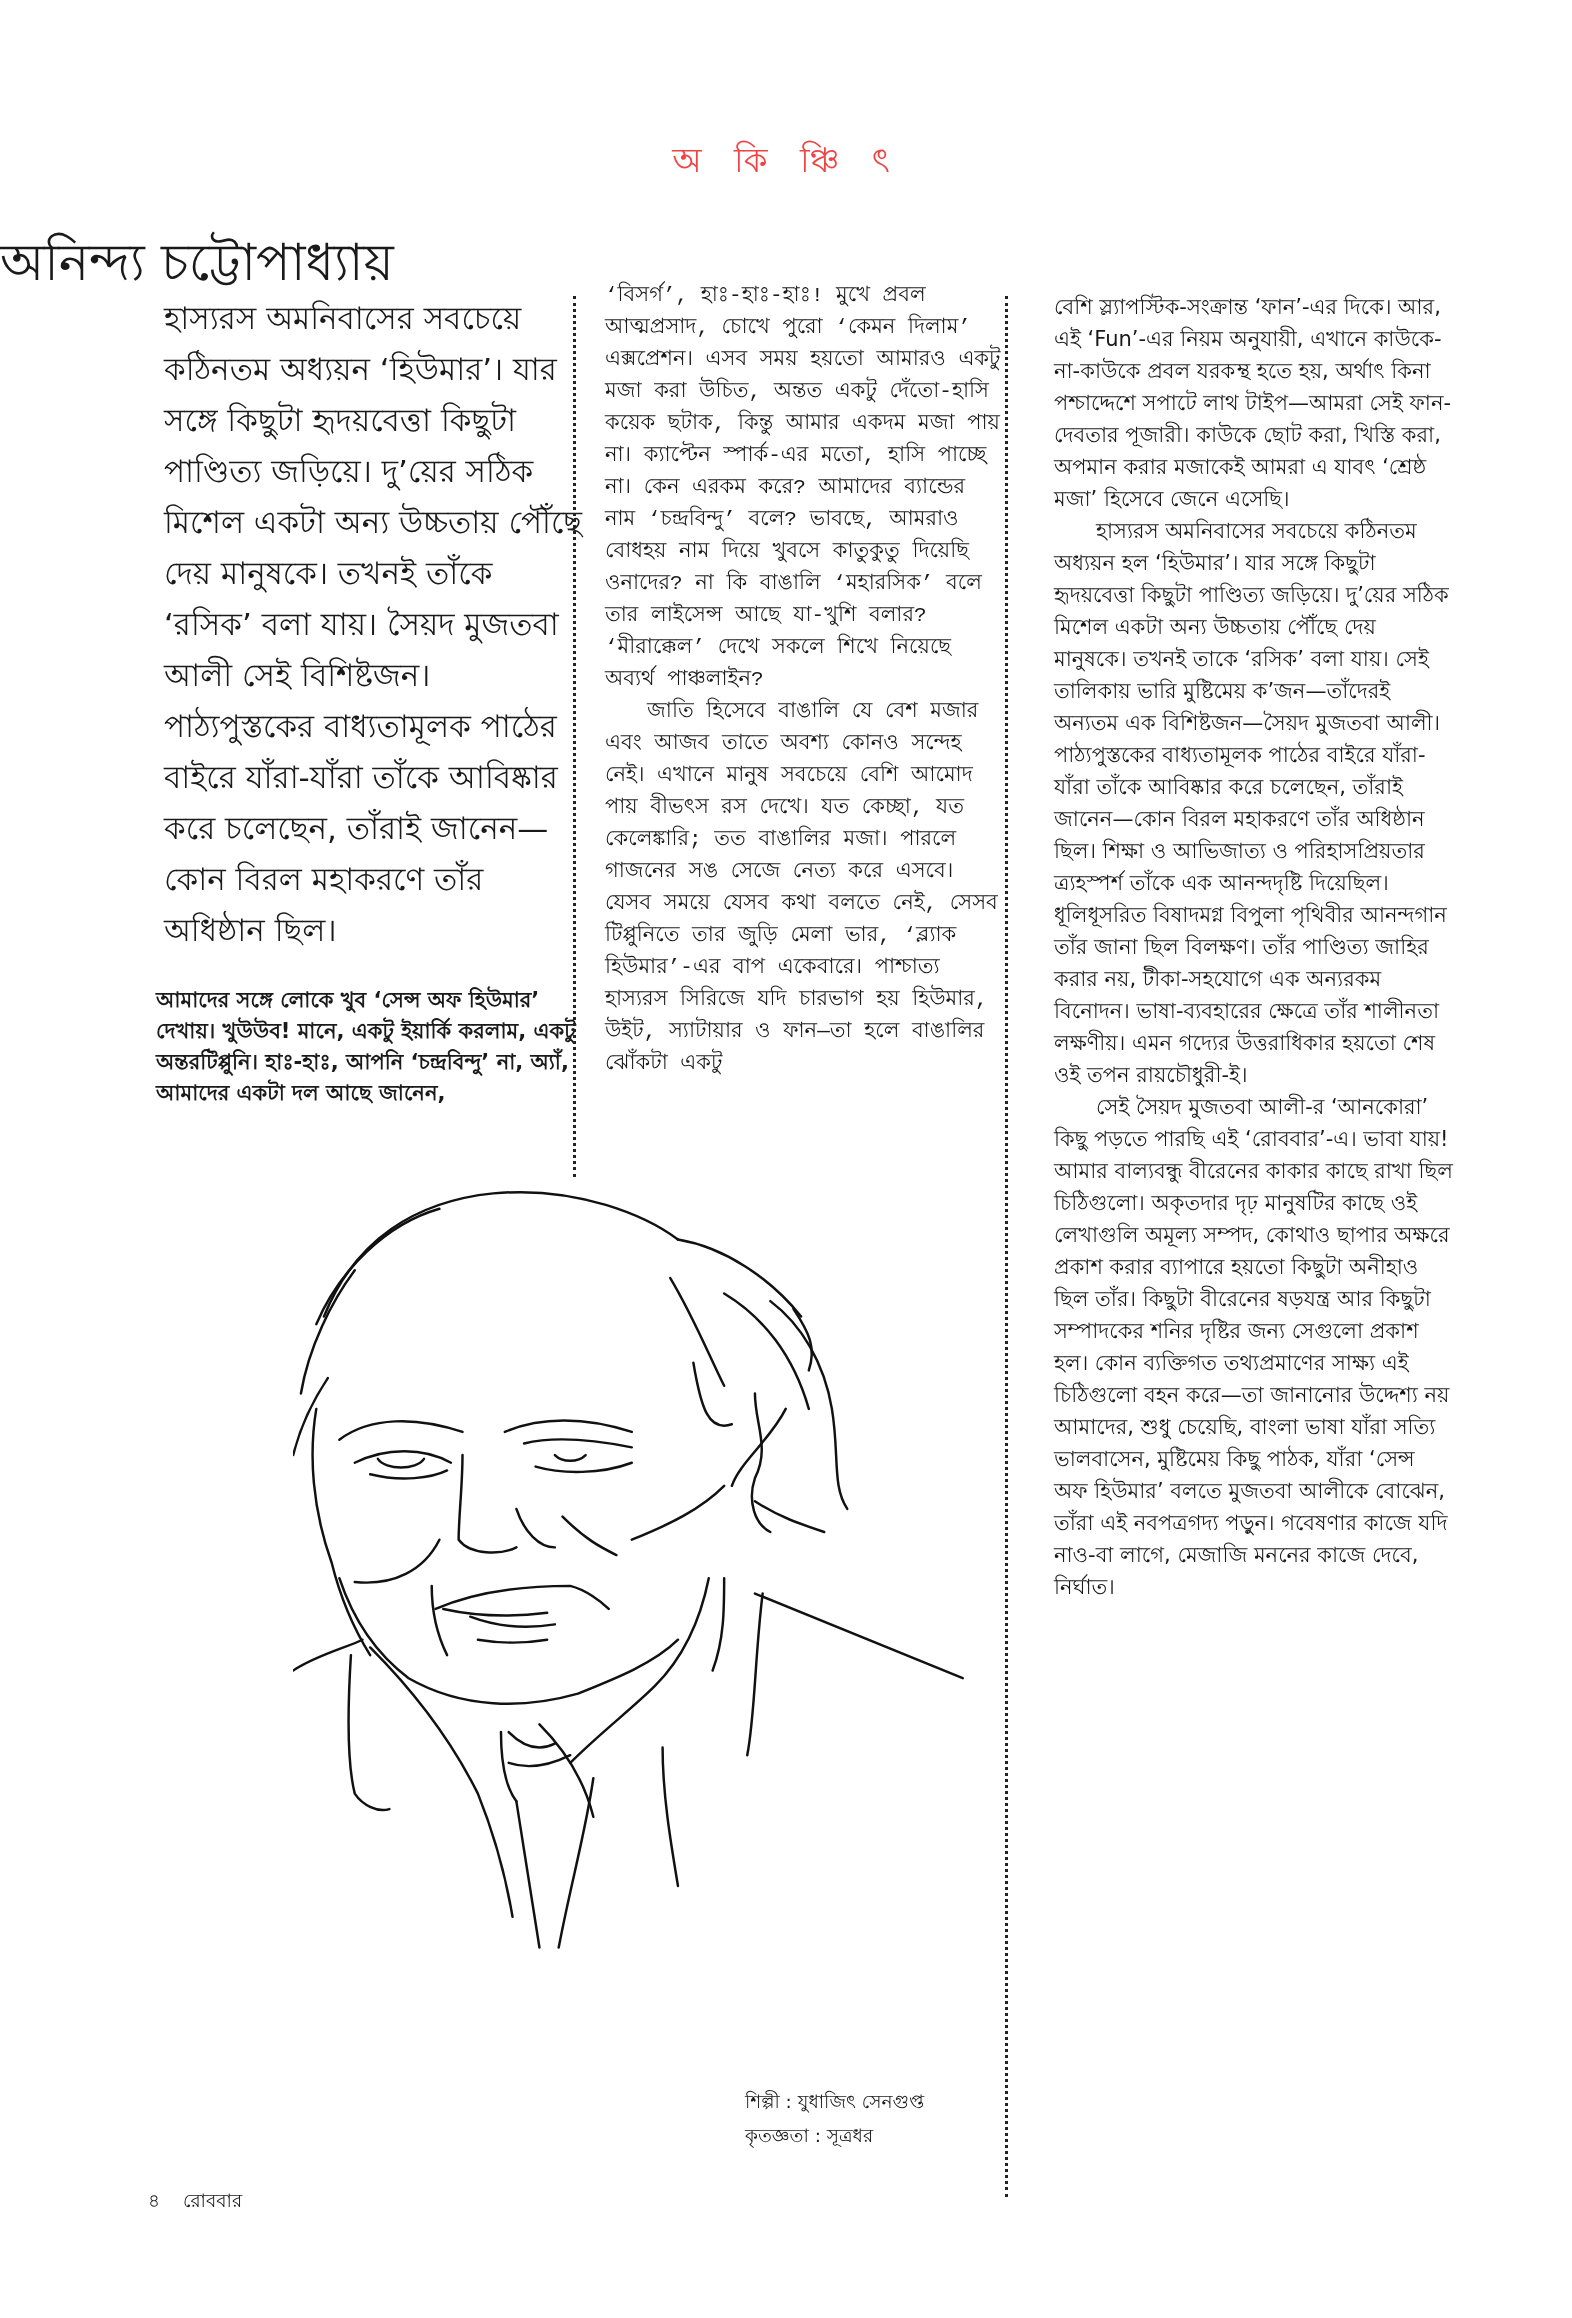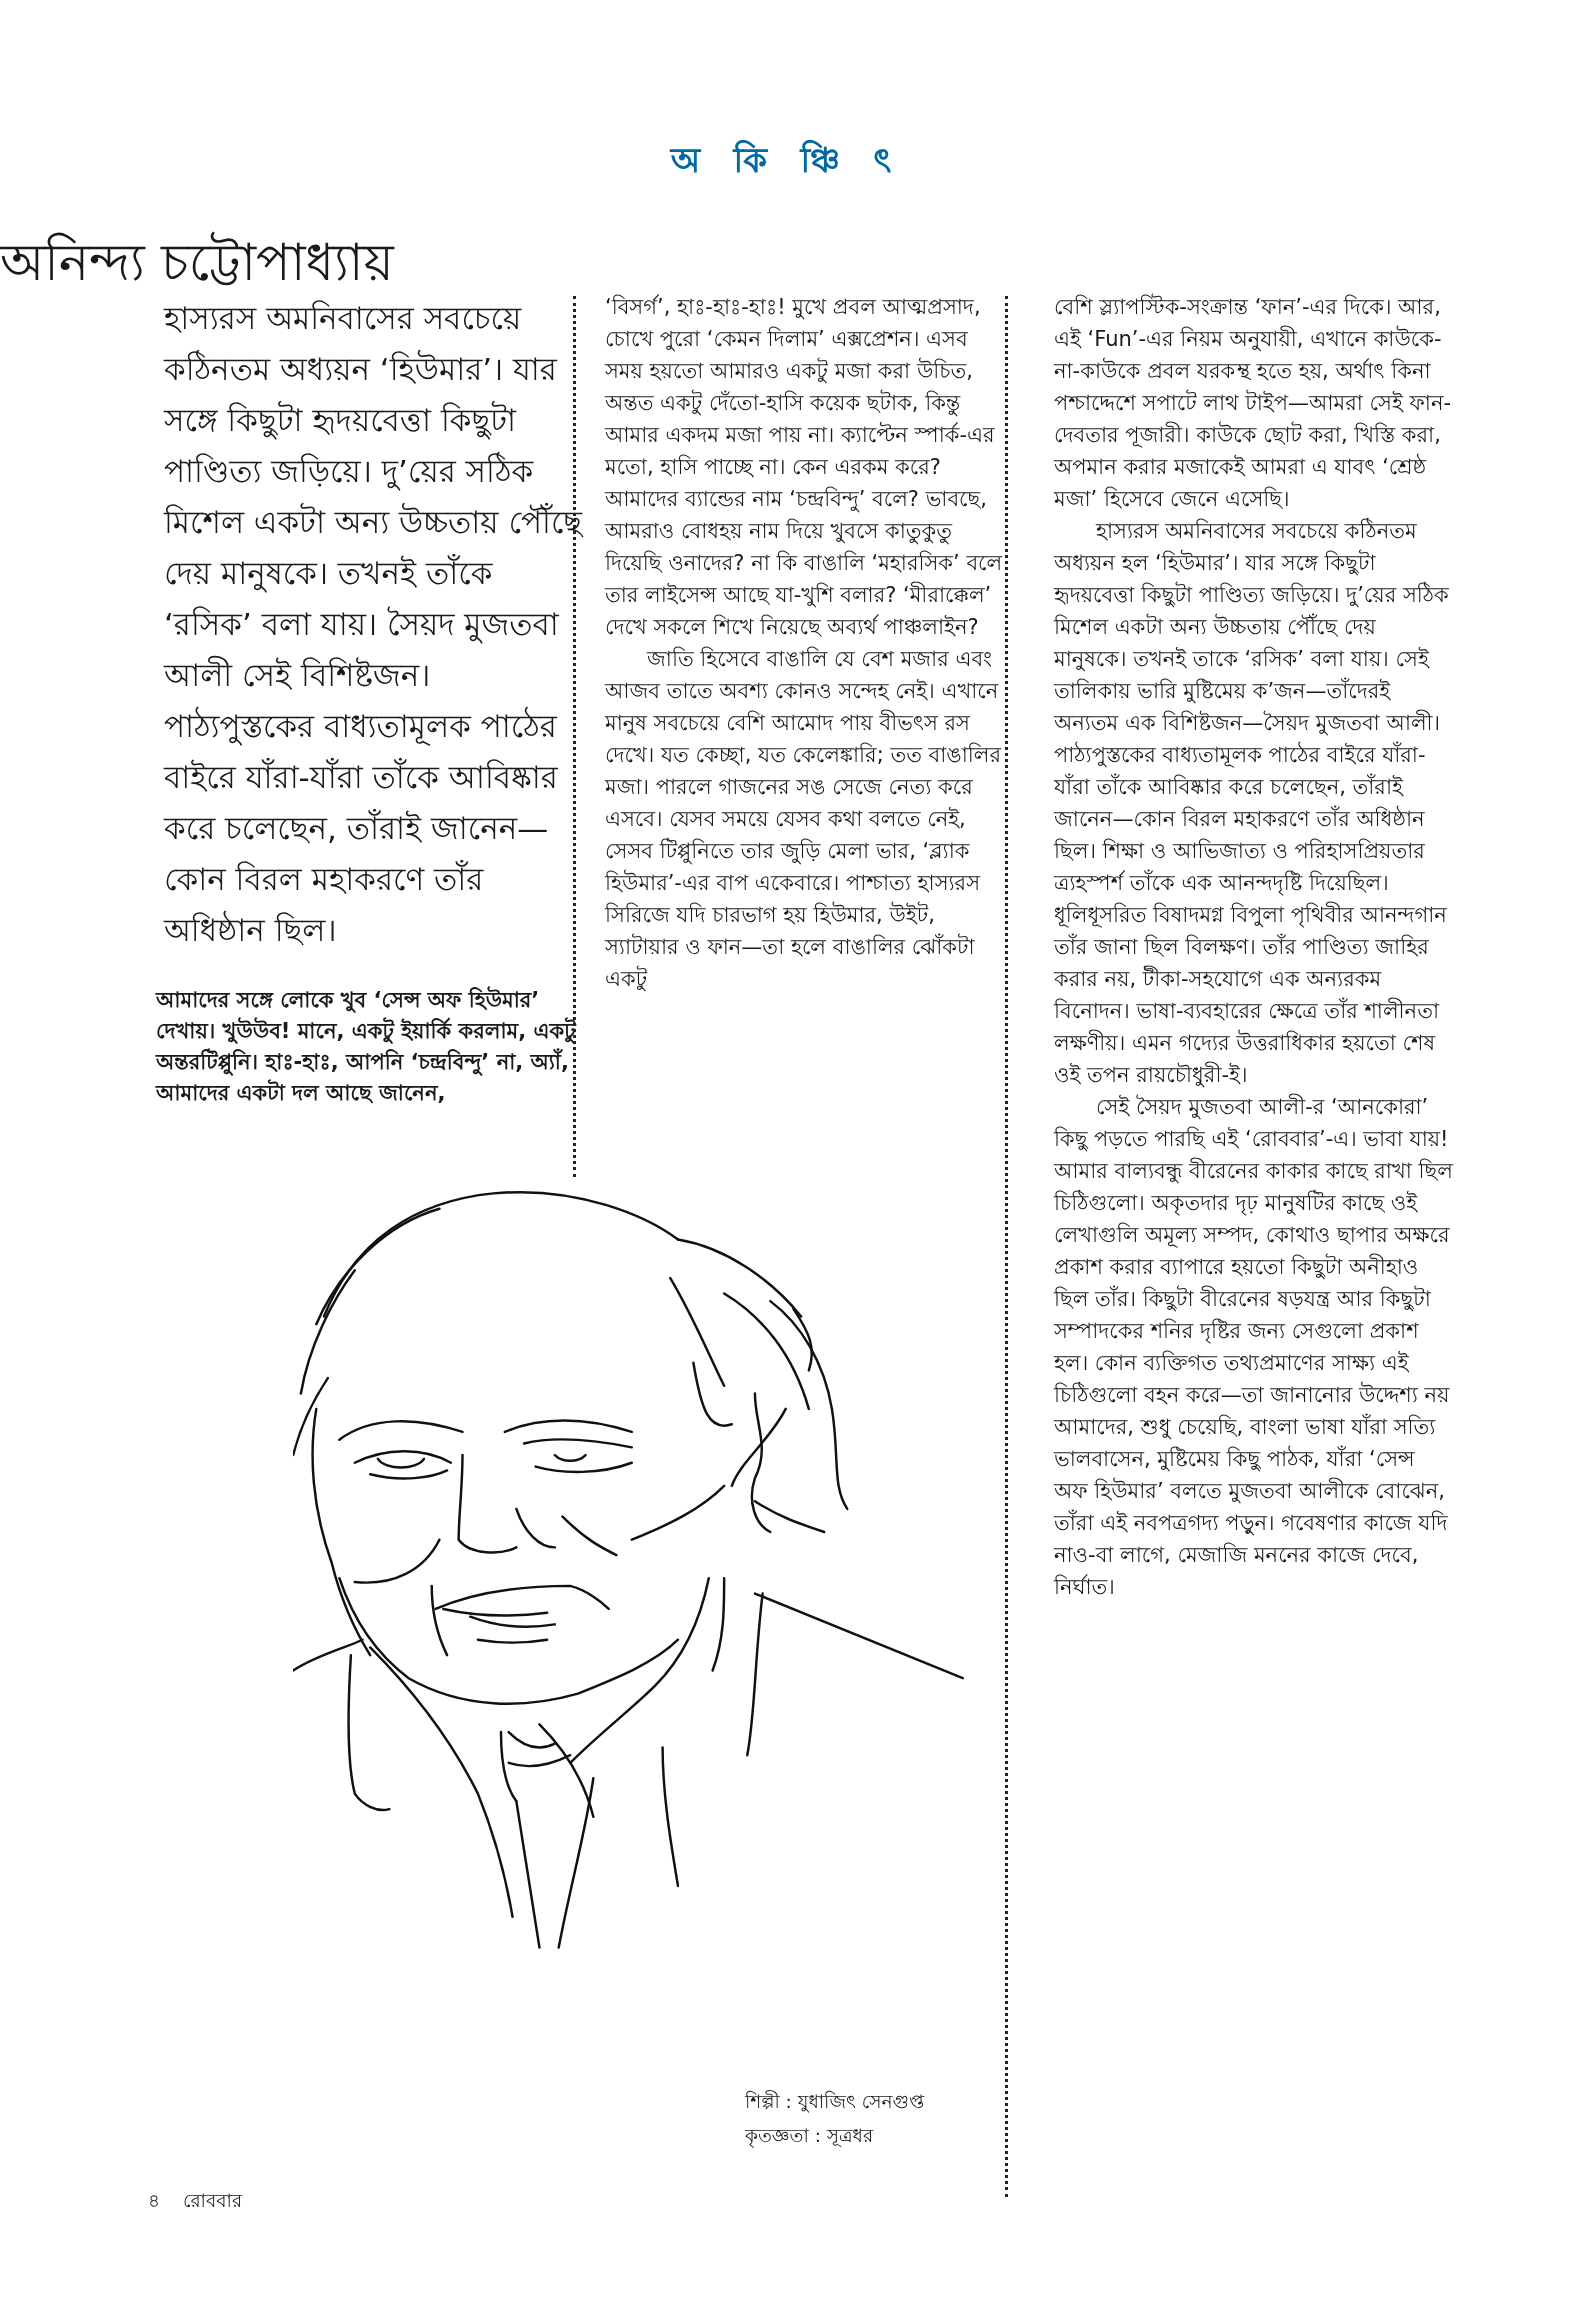--- a/index.html
+++ b/index.html
@@ -20,22 +20,22 @@
   .col p.ind { text-indent: 2em; }
   .lede {
     left: 146px; top: 293px; width: 420px;
     font-size: 31px; line-height: 51px;
   }
   .intro {
     left: 138px; top: 985px; width: 420px;
     font-size: 21px; line-height: 31px; font-weight: bold;
   }
   .mid {
-    left: 587px; top: 291px; width: 400px;
-    font-size: 21px; line-height: 32px;
+    left: 587px; top: 280px; width: 400px;
+    font-size: 21px; line-height: 32px; font-family: Liberation Mono, monospace;
   }
   .right {
     left: 1036px; top: 291px; width: 400px;
     font-size: 21px; line-height: 32px;
   }
   .divider {
     position: absolute; width: 0; border-left: 3.8px dotted #222;
   }
   .div1 { left: 573px; top: 296px; height: 881px; }
   .div2 { left: 1005px; top: 296px; height: 1901px; }
@@ -48,21 +48,21 @@
   }
   .footer {
     position: absolute; left: 148px; top: 2185px;
     font-size: 18.5px; line-height: 31px;
   }
   .footer span { margin-right: 17px; }
 </style>
 </head>
 <body>
 
-<div class="series" style="color: #0369a1; font-weight: bold;">অ কি ঞ্চি ৎ</div>
+<div class="series" style="color: #ef4444;">অ কি ঞ্চি ৎ</div>
 <h1 class="author">অনিন্দ্য চট্টোপাধ্যায়</h1>
 
 <div class="col lede">
   <p>হাস্যরস অমনিবাসের সবচেয়ে কঠিনতম অধ্যয়ন ‘হিউমার’। যার সঙ্গে কিছুটা হৃদয়বেত্তা কিছুটা পাণ্ডিত্য জড়িয়ে। দু’য়ের সঠিক মিশেল একটা অন্য উচ্চতায় পৌঁছে দেয় মানুষকে। তখনই তাঁকে ‘রসিক’ বলা যায়। সৈয়দ মুজতবা আলী সেই বিশিষ্টজন। পাঠ্যপুস্তকের বাধ্যতামূলক পাঠের বাইরে যাঁরা-যাঁরা তাঁকে আবিষ্কার করে চলেছেন, তাঁরাই জানেন—কোন বিরল মহাকরণে তাঁর অধিষ্ঠান ছিল।</p>
 </div>
 
 <div class="col intro">
   <p>আমাদের সঙ্গে লোকে খুব ‘সেন্স অফ হিউমার’ দেখায়। খুউউব! মানে, একটু ইয়ার্কি করলাম, একটু অন্তরটিপ্পুনি। হাঃ-হাঃ, আপনি ‘চন্দ্রবিন্দু’ না, অ্যাঁ, আমাদের একটা দল আছে জানেন,</p>
 </div>
 

